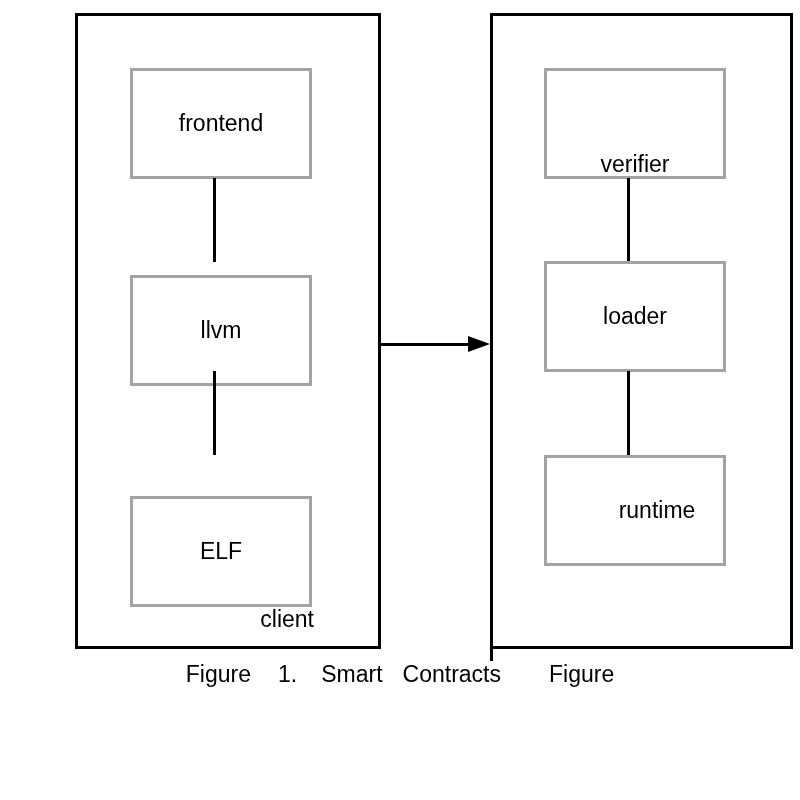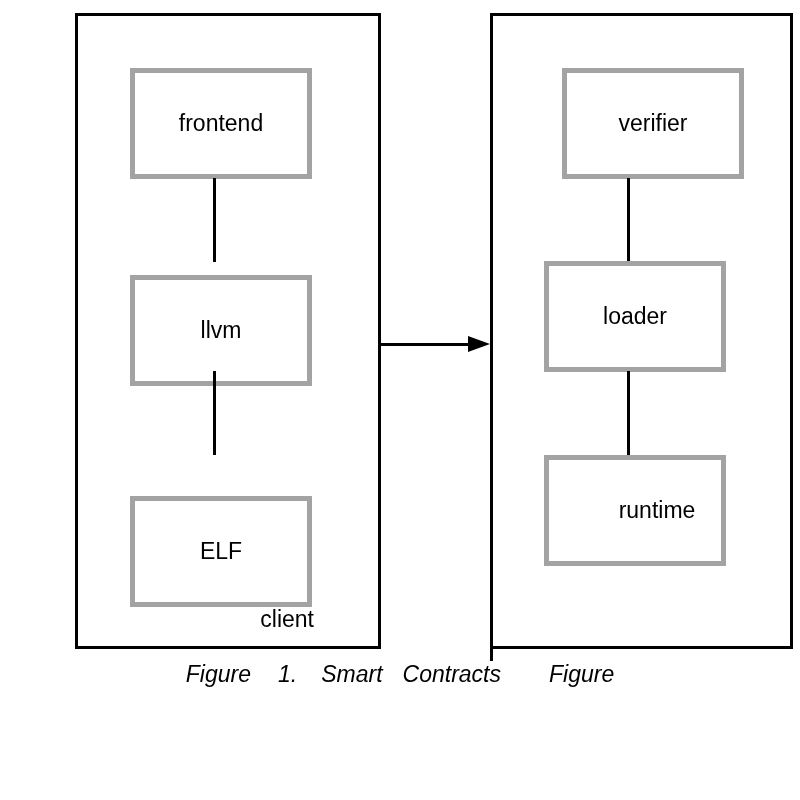--- a/index.html
+++ b/index.html
@@ -29,36 +29,36 @@
   .edge-stub {
     position: absolute;
     left: 490px; top: 649px;
     width: 3px; height: 12px;
     background: #000000;
   }
   
   .node-box {
     position: absolute;
     width: 182px; height: 111px;
-    border: 5px solid #a3a3a3;
+    border: 3px solid #a3a3a3;
     background: #ffffff;
     box-sizing: border-box;
     display: flex;
     align-items: center;
     justify-content: center;
   }
   .node-label {
     font-size: 23px;
     line-height: 1;
     color: #000000;
   }
   .n-frontend { left: 130px; top: 68px;  }
   .n-llvm     { left: 130px; top: 261px; margin-top: 14px; }
   .n-elf      { left: 130px; top: 464px; margin-top: 32px; }
-  .n-verifier { left: 562px; top: 68px;  }
+  .n-verifier { left: 544px; top: 68px; align-items: flex-end;  }
   .n-loader   { left: 544px; top: 261px; justify-content: center; }
   .n-runtime  { left: 544px; top: 455px; padding-left: 44px; }
   
   .vconn {
     position: absolute;
     width: 3px; height: 84px;
     background: #000000;
   }
   .c-left  { left: 213px; }
   .c-right { left: 627px; }
@@ -95,21 +95,20 @@
   .caption {
     position: absolute;
     left: 0; top: 661px;
     width: 800px;
     display: flex;
     justify-content: center;
     align-items: baseline;
     font-size: 23px;
     color: #000000;
     white-space: nowrap;
-    font-style: italic;
   }
   .caption span:nth-child(1) { margin-right: 27px; }
   .caption span:nth-child(2) { margin-right: 24px; }
   .caption span:nth-child(3) { margin-right: 20px; }
   .caption span:nth-child(4) { margin-right: 48px; }
 </style>
 </head>
 <body>
 
 <div class="canvas">

